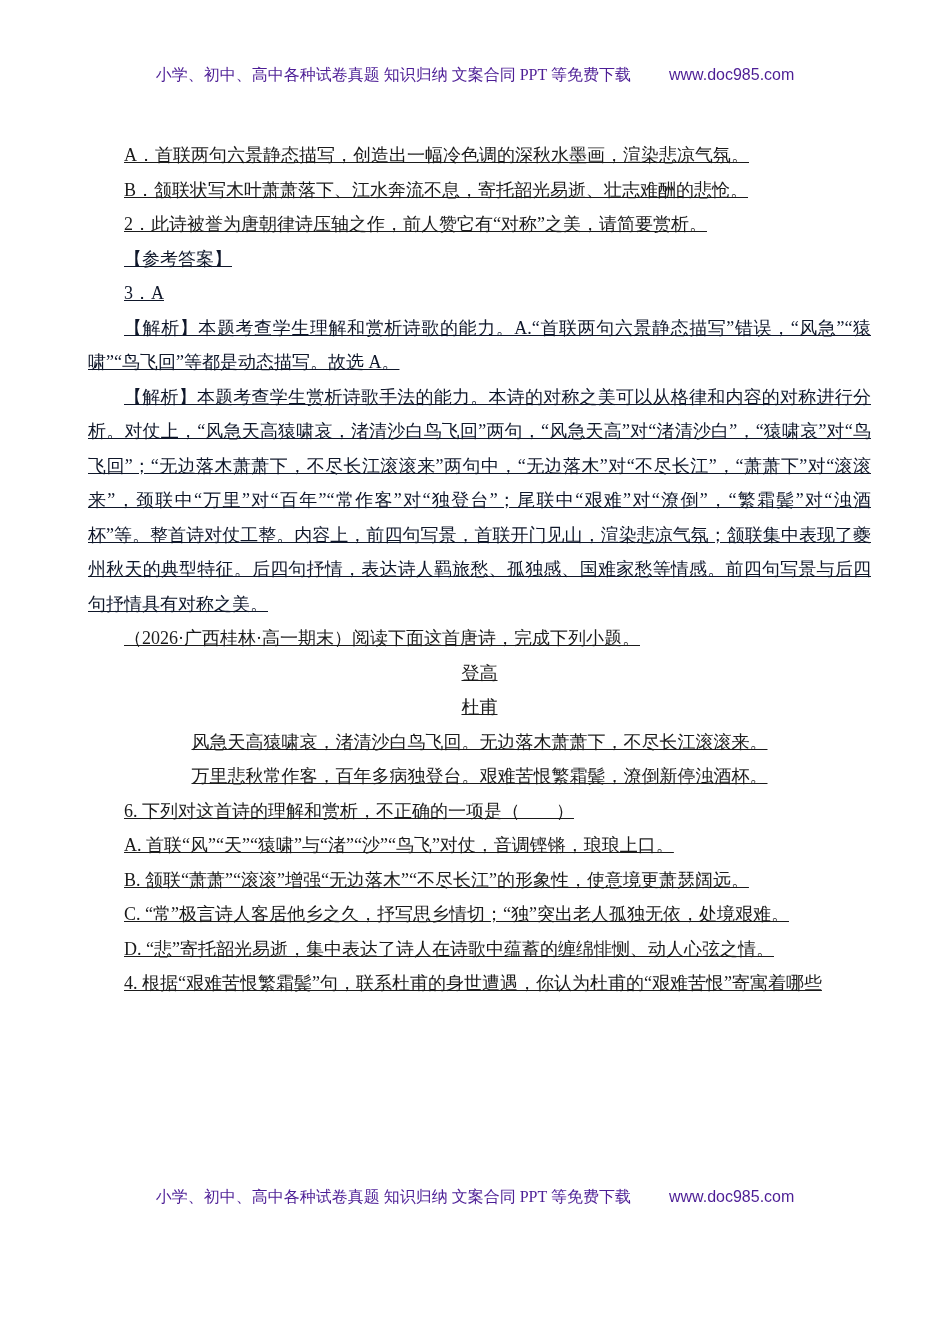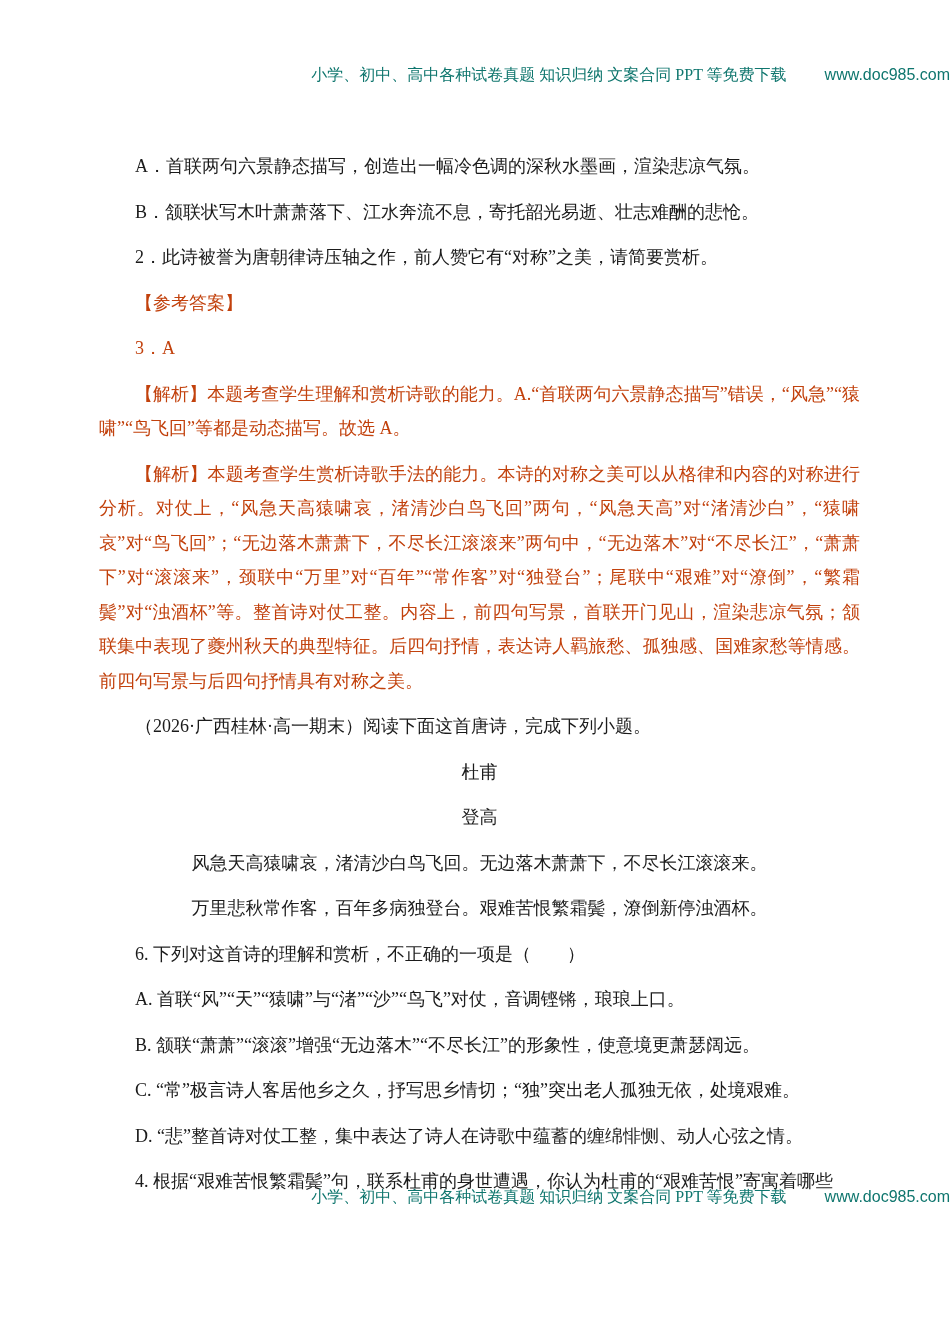--- a/index.html
+++ b/index.html
@@ -13,52 +13,53 @@
     height: 1344px;
     background: #ffffff;
     font-family: "Liberation Serif", serif;
     color: #1b1b1b;
     overflow: hidden;
   }
   .running-head {
     position: absolute;
     left: 0;
     width: 100%;
-    text-align: right;
+    text-align: center;
     font-size: 16px;
     line-height: 26px;
     white-space: nowrap;
-    color: #0f766e;
+    color: #4c1d95;
   }
   .running-head.top { top: 62px; }
   .running-head.bottom { top: 1184px; }
   .running-head .url {
     margin-left: 38px;
     font-family: "Liberation Sans", sans-serif;
     font-size: 16px;
   }
   .content {
     position: absolute;
     top: 138px;
     left: 88px;
     width: 783px;
     font-size: 18px;
     line-height: 34.5px;
   }
   .content p {
-    margin: 11px;
+    margin: 0;
     padding: 0;
     text-align: justify;
+    text-decoration: underline;
   }
   .indent { text-indent: 36px; }
   .center {
     text-align: center !important;
     text-indent: 0;
   }
-  .red { color: #c2410c; }
+  .red { color: #0f172a; }
 </style>
 </head>
 <body>
 
 <div class="page">
 
   <div class="running-head top">
     <span>小学、初中、高中各种试卷真题 知识归纳 文案合同 PPT 等免费下载</span><span class="url">www.doc985.com</span>
   </div>
 
@@ -66,30 +67,30 @@
     <p class="indent">A．首联两句六景静态描写，创造出一幅冷色调的深秋水墨画，渲染悲凉气氛。</p>
     <p class="indent">B．颔联状写木叶萧萧落下、江水奔流不息，寄托韶光易逝、壮志难酬的悲怆。</p>
     <p class="indent">2．此诗被誉为唐朝律诗压轴之作，前人赞它有“对称”之美，请简要赏析。</p>
 
     <p class="indent red">【参考答案】</p>
     <p class="indent red">3．A</p>
     <p class="indent red">【解析】本题考查学生理解和赏析诗歌的能力。A.“首联两句六景静态描写”错误，“风急”“猿啸”“鸟飞回”等都是动态描写。故选 A。</p>
     <p class="indent red">【解析】本题考查学生赏析诗歌手法的能力。本诗的对称之美可以从格律和内容的对称进行分析。对仗上，“风急天高猿啸哀，渚清沙白鸟飞回”两句，“风急天高”对“渚清沙白”，“猿啸哀”对“鸟飞回”；“无边落木萧萧下，不尽长江滚滚来”两句中，“无边落木”对“不尽长江”，“萧萧下”对“滚滚来”，颈联中“万里”对“百年”“常作客”对“独登台”；尾联中“艰难”对“潦倒”，“繁霜鬓”对“浊酒杯”等。整首诗对仗工整。内容上，前四句写景，首联开门见山，渲染悲凉气氛；颔联集中表现了夔州秋天的典型特征。后四句抒情，表达诗人羁旅愁、孤独感、国难家愁等情感。前四句写景与后四句抒情具有对称之美。</p>
 
     <p class="indent">（2026·广西桂林·高一期末）阅读下面这首唐诗，完成下列小题。</p>
+    <p class="center">登高</p>
     <p class="center">杜甫</p>
-    <p class="center">登高</p>
     <p class="center">风急天高猿啸哀，渚清沙白鸟飞回。无边落木萧萧下，不尽长江滚滚来。</p>
     <p class="center">万里悲秋常作客，百年多病独登台。艰难苦恨繁霜鬓，潦倒新停浊酒杯。</p>
 
     <p class="indent">6. 下列对这首诗的理解和赏析，不正确的一项是（　　）</p>
     <p class="indent">A. 首联“风”“天”“猿啸”与“渚”“沙”“鸟飞”对仗，音调铿锵，琅琅上口。</p>
     <p class="indent">B. 颔联“萧萧”“滚滚”增强“无边落木”“不尽长江”的形象性，使意境更萧瑟阔远。</p>
     <p class="indent">C. “常”极言诗人客居他乡之久，抒写思乡情切；“独”突出老人孤独无依，处境艰难。</p>
-    <p class="indent">D. “悲”整首诗对仗工整，集中表达了诗人在诗歌中蕴蓄的缠绵悱恻、动人心弦之情。</p>
+    <p class="indent">D. “悲”寄托韶光易逝，集中表达了诗人在诗歌中蕴蓄的缠绵悱恻、动人心弦之情。</p>
     <p class="indent">4. 根据“艰难苦恨繁霜鬓”句，联系杜甫的身世遭遇，你认为杜甫的“艰难苦恨”寄寓着哪些</p>
   </div>
 
   <div class="running-head bottom">
     <span>小学、初中、高中各种试卷真题 知识归纳 文案合同 PPT 等免费下载</span><span class="url">www.doc985.com</span>
   </div>
 
 </div>
 
 </body></html>

